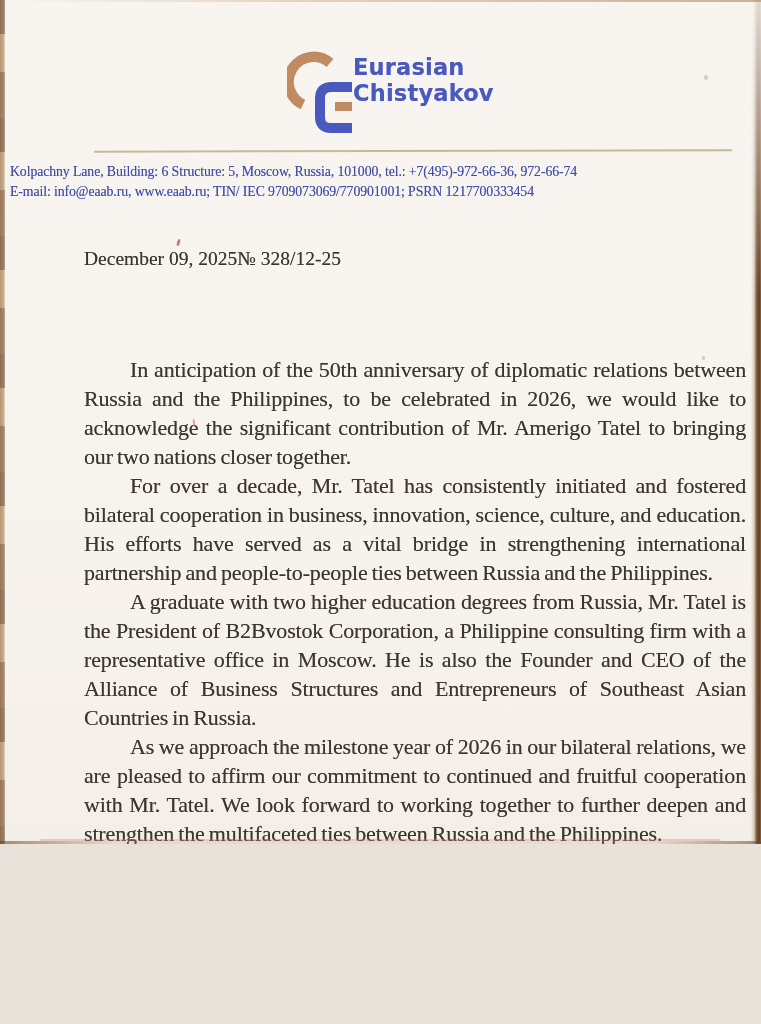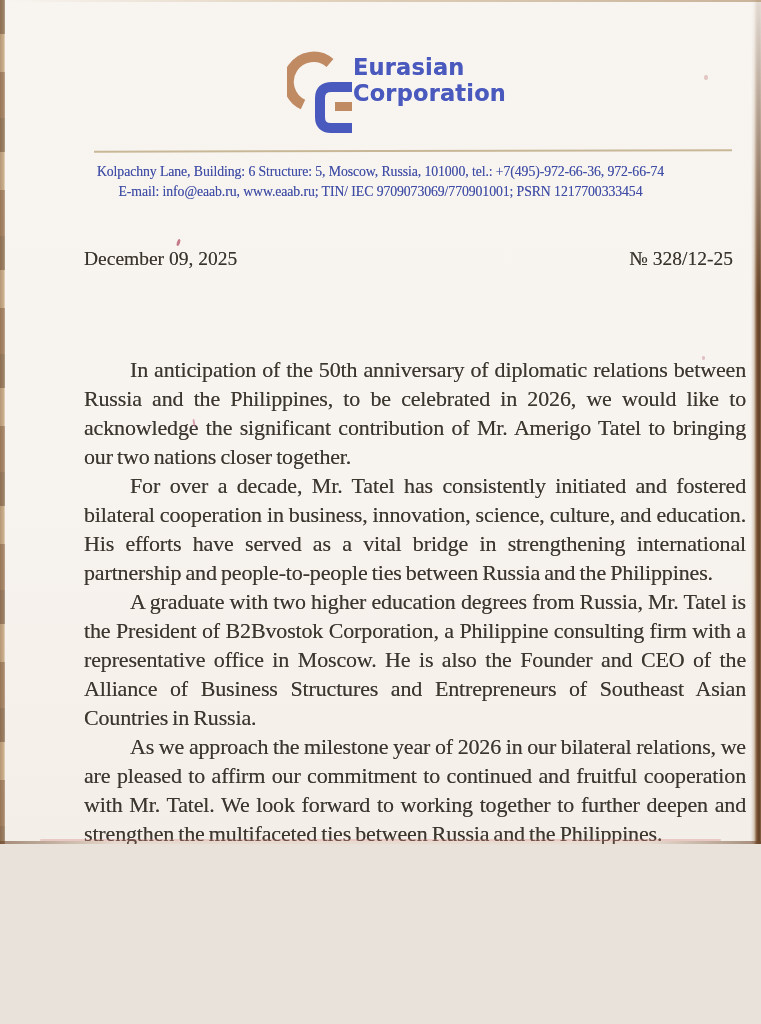--- a/index.html
+++ b/index.html
@@ -48,29 +48,29 @@
     font-weight: bold; font-size: 22.5px; line-height: 25.5px;
     color: #4a59bd; letter-spacing: .2px;
     text-shadow: 0 0 .6px rgba(74,89,189,.55);
   }
   .lh-rule {
     position: absolute; left: 94px; top: 150px; width: 638px; height: 2px;
     background: #c9b897; transform: rotate(-.12deg);
   }
   .contact {
     position: absolute; left: 10px; top: 162px; width: 741px;
-    text-align: center; color: #3f4da6;
+    text-align: left; color: #3f4da6;
     font-size: 13.8px; line-height: 20px; letter-spacing: -.1px;
     text-shadow: 0 0 .5px rgba(63,77,166,.55);
   }
 
   
   .meta-row {
     position: absolute; left: 84px; top: 248px; width: 649px;
-    display: flex; justify-content: space-between;
+    display: flex; justify-content: flex-start;
     font-size: 19.5px; color: #39342c;
     text-shadow: 0 0 .6px rgba(57,52,44,.6);
   }
 
   
   .body-flow { position: absolute; left: 84px; top: 355px; width: 662px; }
   .body-flow p {
     margin: 0; text-align: justify; text-indent: 46px;
     font-size: 22px; line-height: 29px; color: #3b362e;
     letter-spacing: -.15px; word-spacing: -1.2px;
@@ -112,21 +112,21 @@
   <div class="edge-bottom"></div>
   <div class="edge-bottom-pink"></div>
 
   <svg class="logo-mark" width="66" height="92" viewBox="0 0 66 92" aria-hidden="true">
     <path d="M 43 14 A 25 25 0 1 0 16 55.5" fill="none" stroke="#c08a63" stroke-width="10.5" stroke-linecap="butt"></path>
     <path d="M 65 38 L 45 38 Q 33 38 33 49 L 33 68 Q 33 79 44 79 L 65 79" fill="none" stroke="#4a59bd" stroke-width="10" stroke-linecap="butt"></path>
     <rect x="48" y="53" width="17" height="9" fill="#c08a63"></rect>
   </svg>
   <div class="org-name">
     <div>Eurasian</div>
-    <div>Corporation</div>
+    <div>Chistyakov</div>
   </div>
 
   <div class="lh-rule"></div>
 
   <div class="contact">
     <div>Kolpachny Lane, Building: 6 Structure: 5, Moscow, Russia, 101000, tel.: +7(495)-972-66-36, 972-66-74</div>
     <div>E-mail: info@eaab.ru, www.eaab.ru; TIN/ IEC 9709073069/770901001; PSRN 1217700333454</div>
   </div>
 
   <div class="meta-row">

